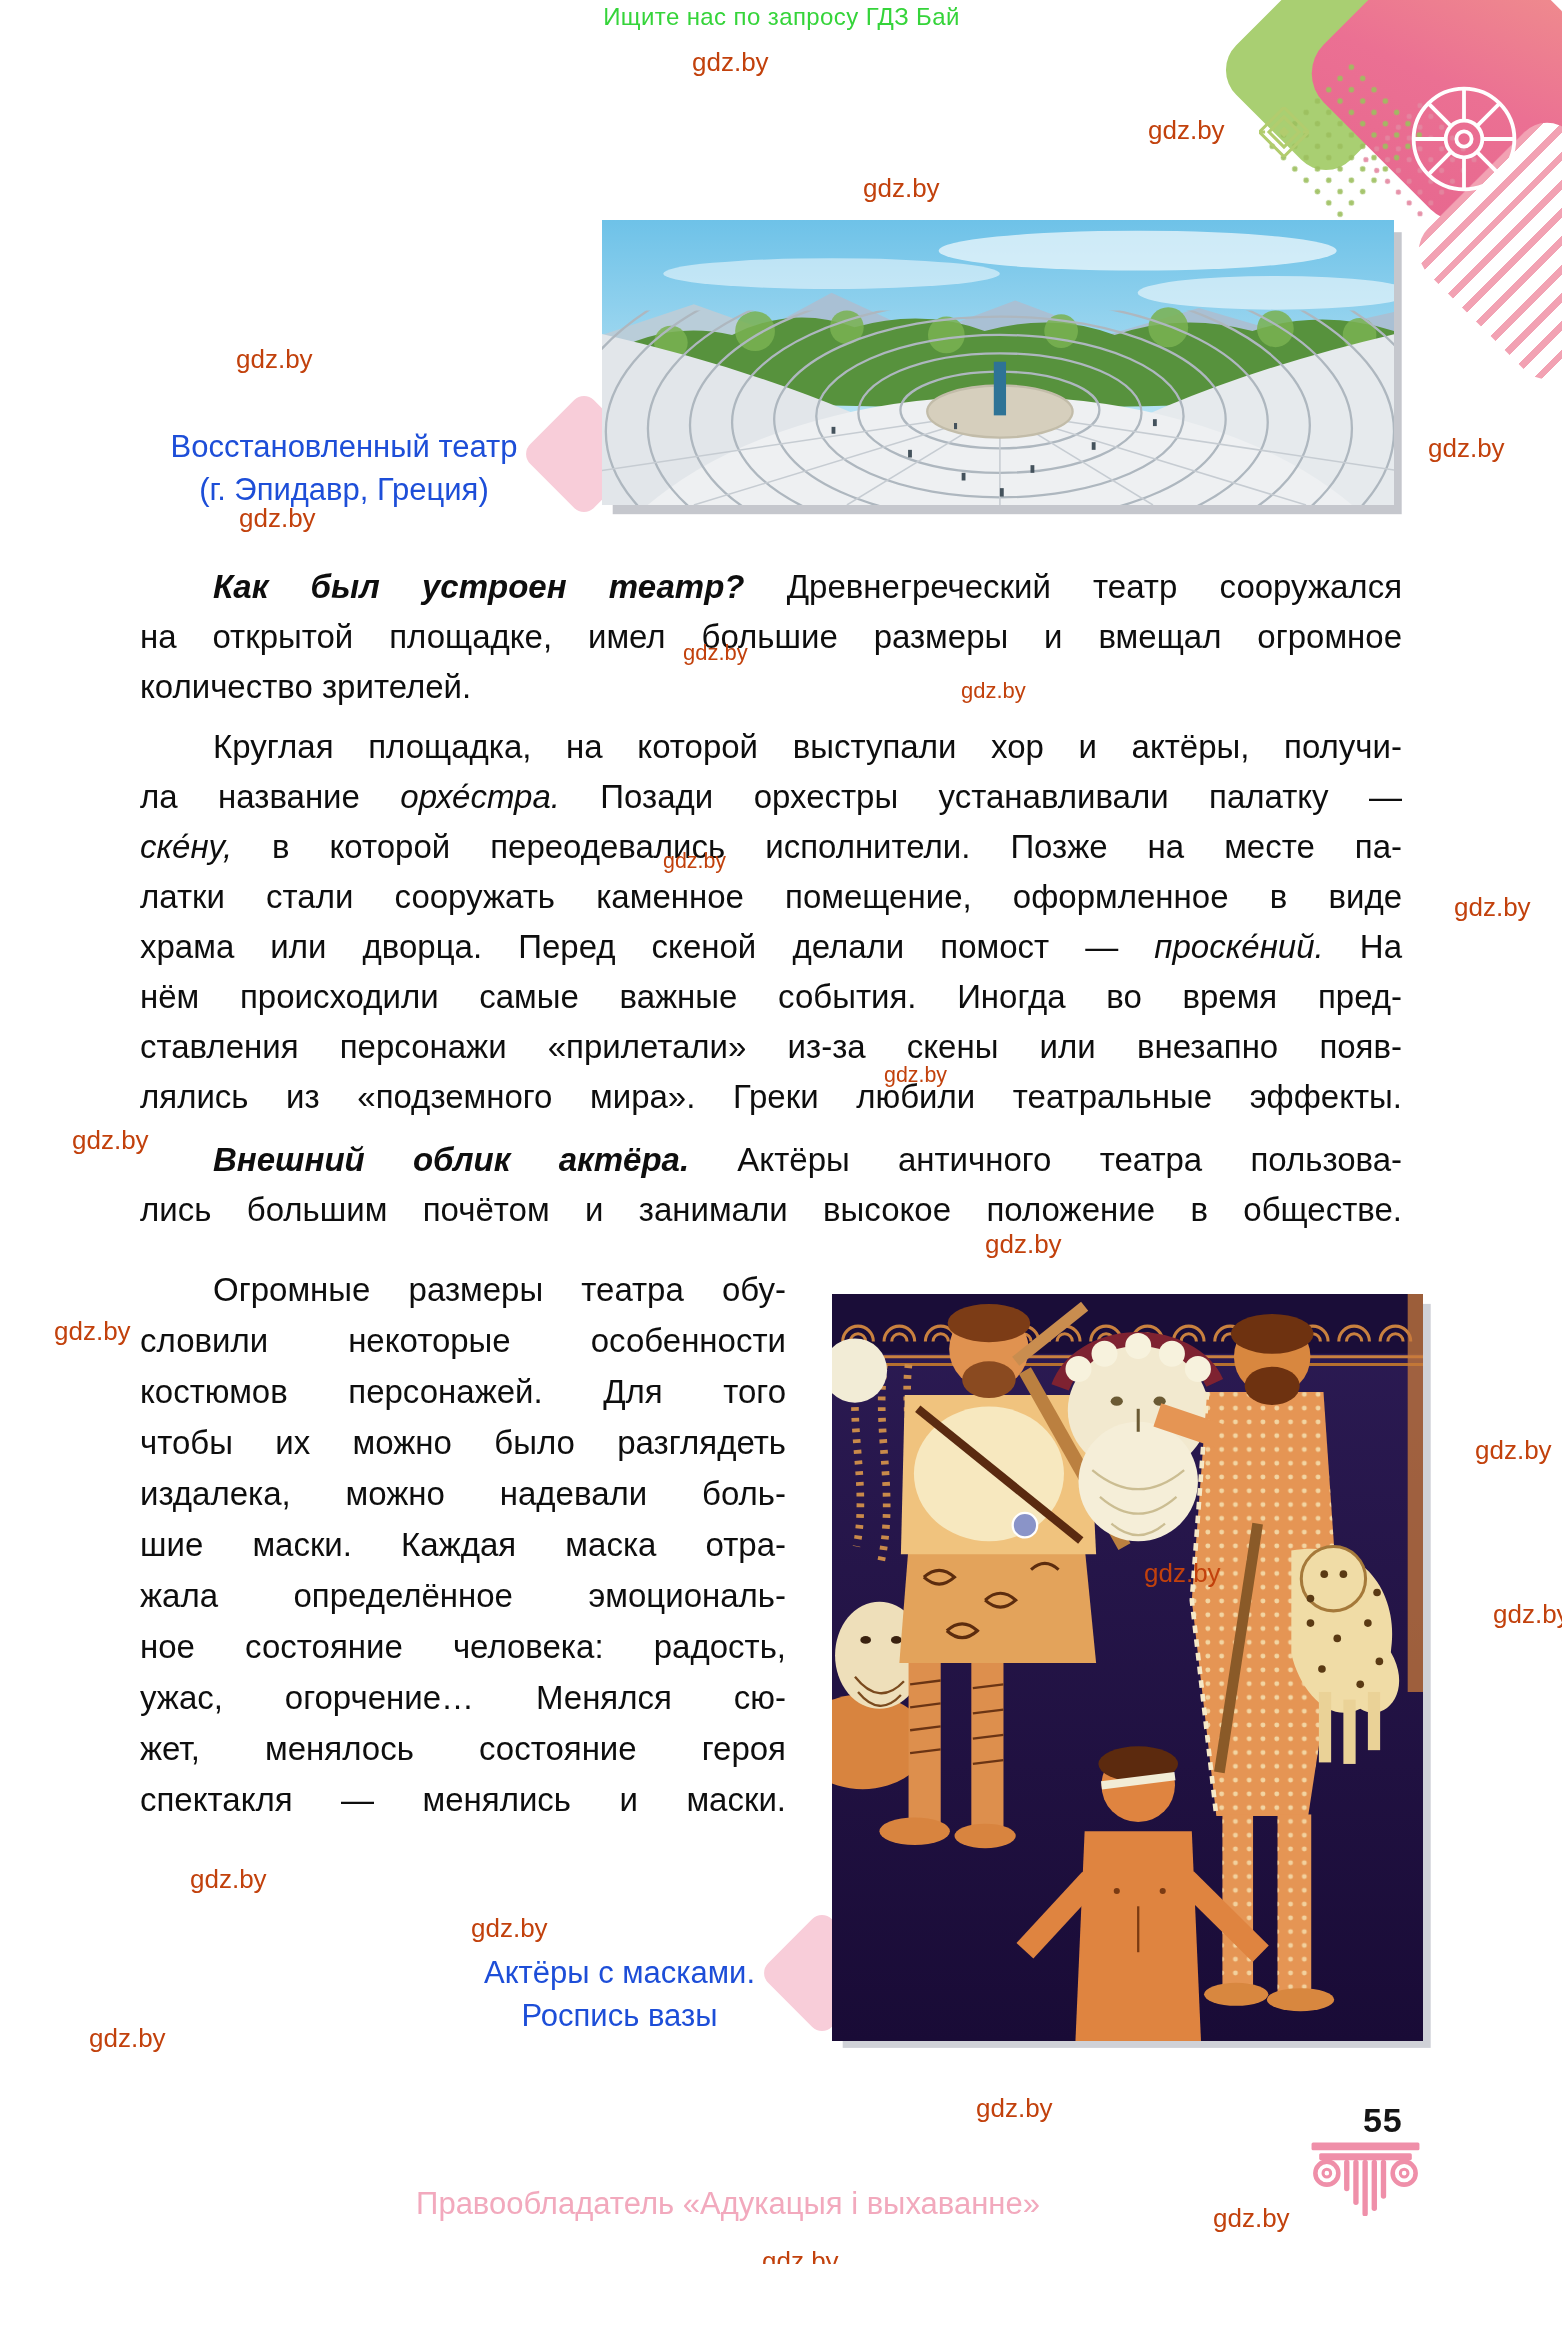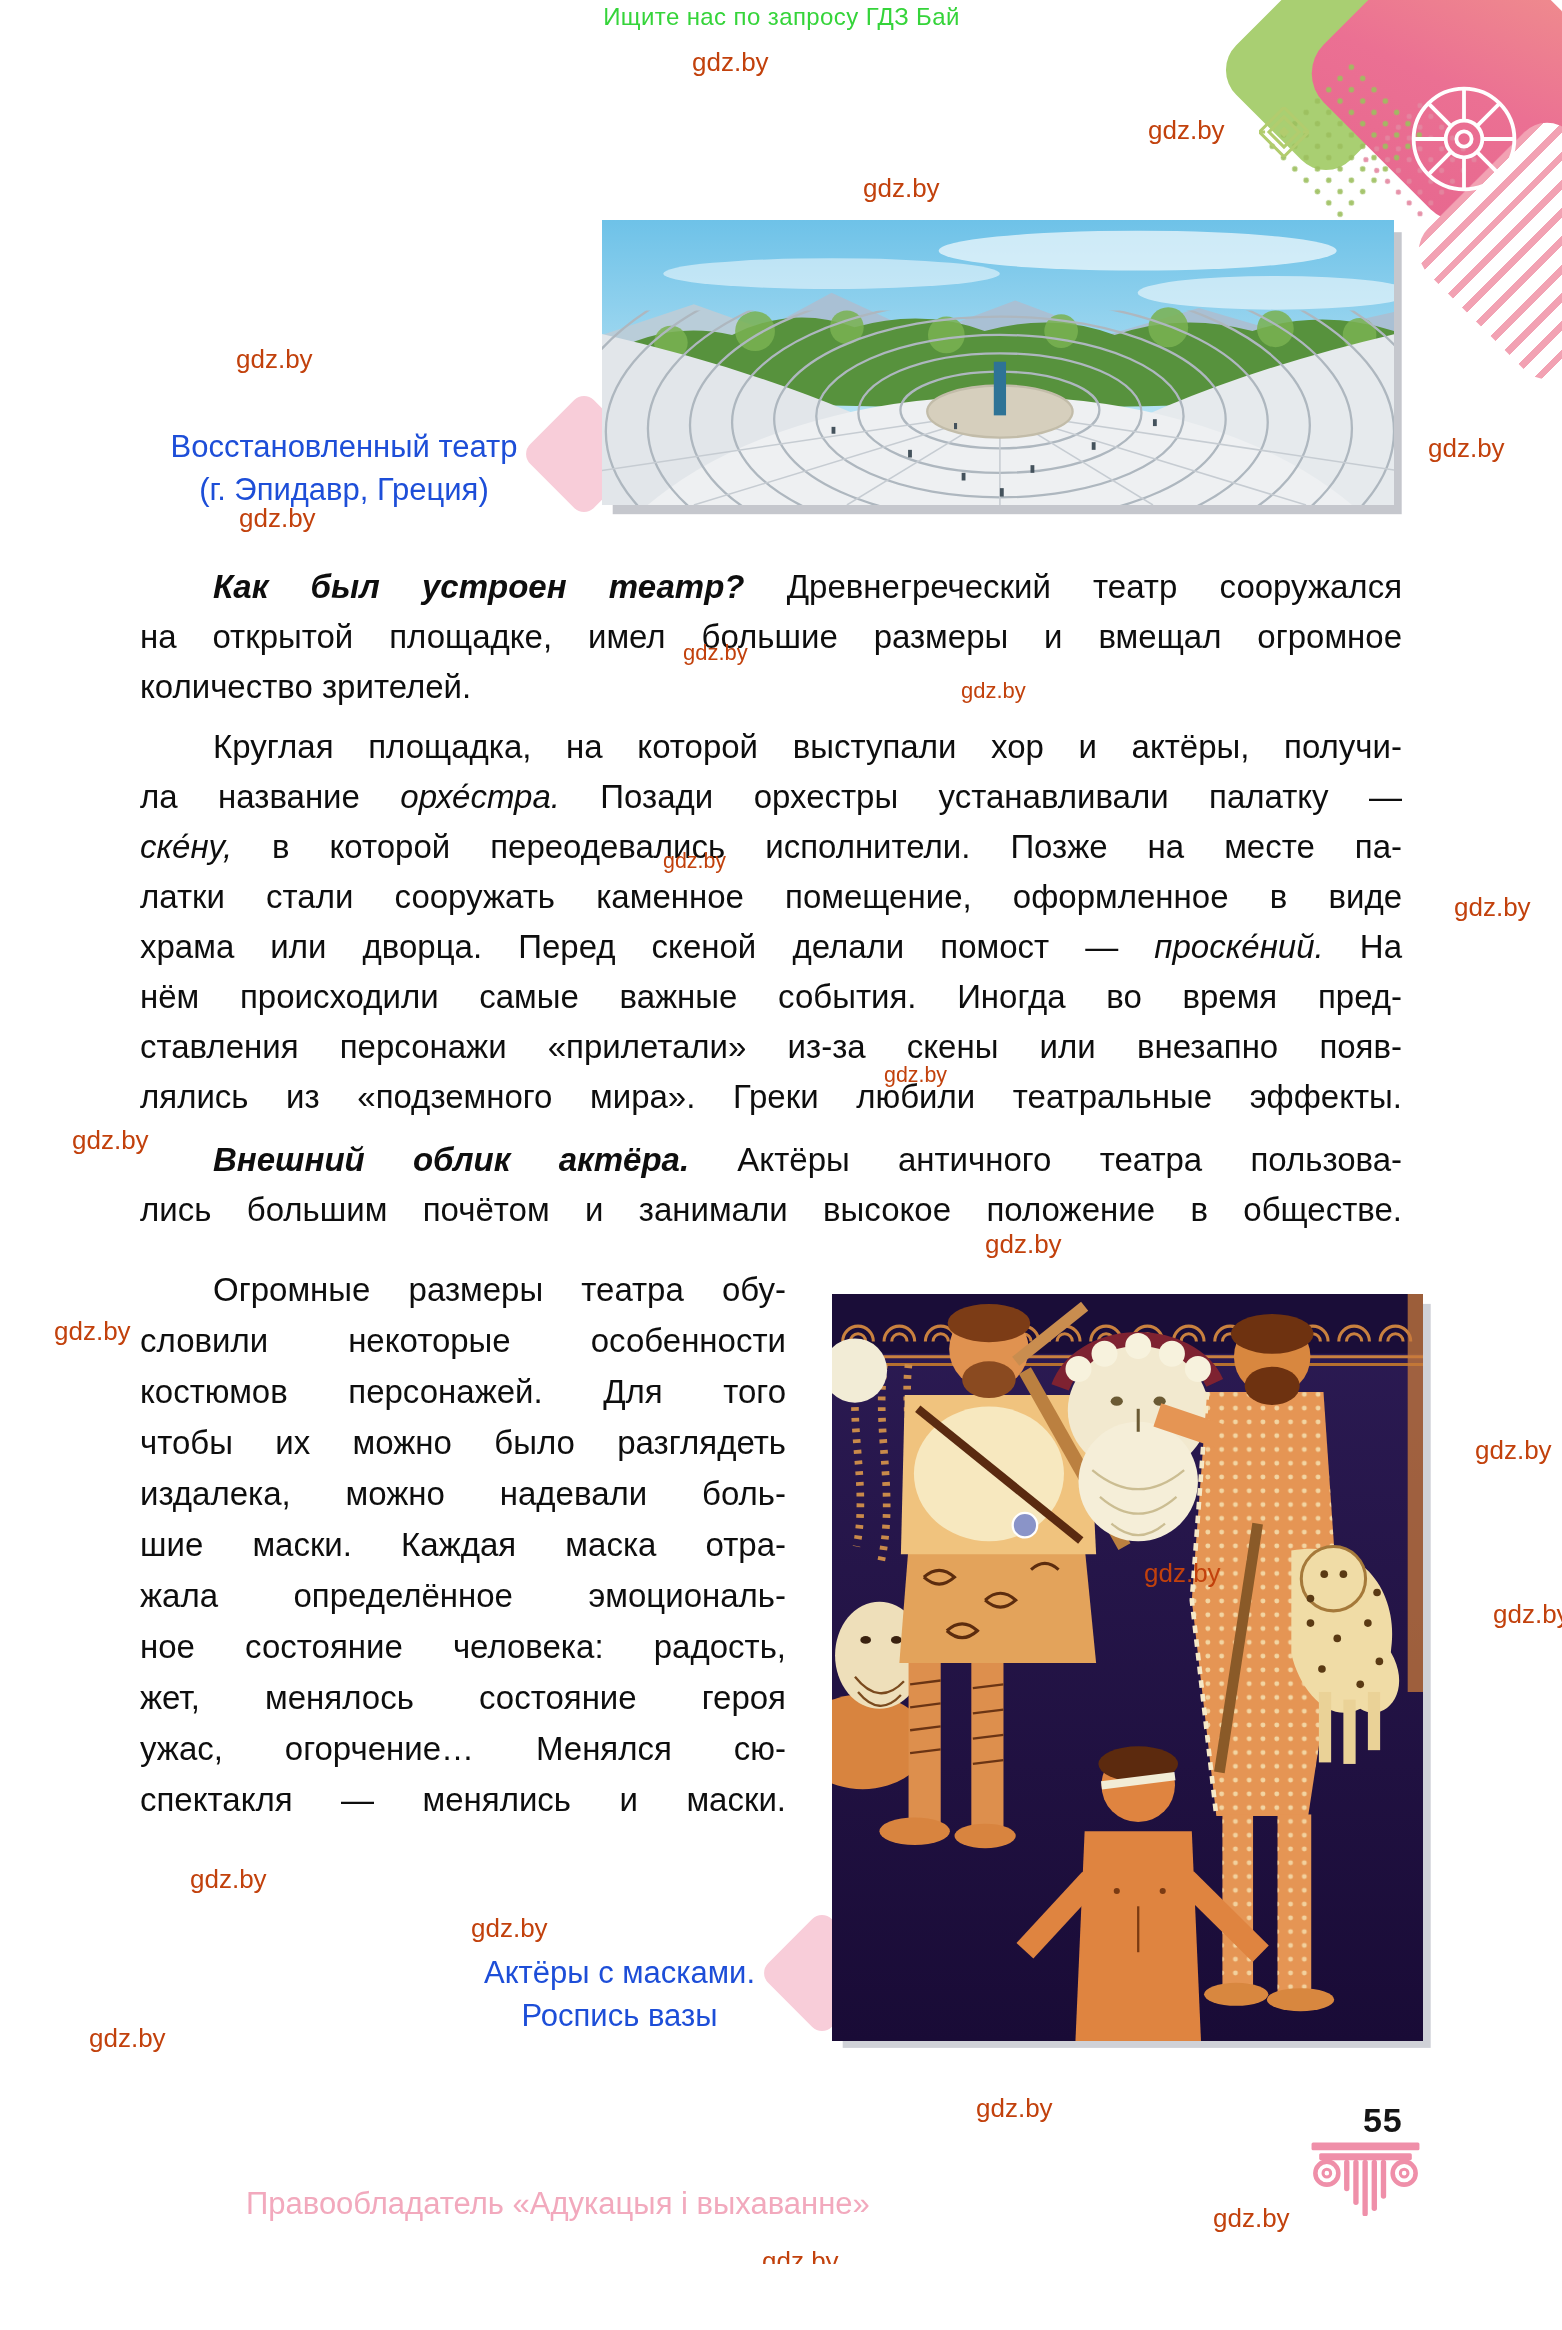--- a/index.html
+++ b/index.html
@@ -17,21 +17,21 @@
   #p4 .line{line-height:51px;}
   .sg-n{font-style:normal;}
   .sg-i{font-style:italic;}
   .sg-bi{font-style:italic;font-weight:bold;}
 
   .fig-caption{position:absolute;font-size:31px;line-height:43px;color:#1d4ed8;
                text-align:center;z-index:10;}
 
   .page-number{position:absolute;left:1363px;top:2101px;width:69px;text-align:left;
                font-size:34px;font-weight:700;letter-spacing:0.8px;color:#151515;z-index:10;}
-  .footer-pink{position:absolute;left:246px;top:2186px;width:964px;
+  .footer-pink{position:absolute;left:246px;top:2186px;width:964px;text-align:center;
                font-size:31px;color:#f2a9bd;z-index:10;}
   .footer-links{position:absolute;left:536px;top:2289px;width:490px;text-align:center;
                 font-size:27px;color:#1e43cf;z-index:10;cursor:pointer;}
 
   
   .photo{position:absolute;z-index:5;}
   .theater-photo{left:602px;top:220px;width:792px;height:285px;
                  box-shadow:9.2px 10.7px 0 -1.5px #c5c7cd;background:#dfe6ea;}
   .vase-photo{left:832px;top:1294px;width:591px;height:747px;
               box-shadow:9.2px 8.4px 0 -1.5px #cfd1d7;background:#22114a;}
@@ -198,22 +198,22 @@
     </div>
   <div class="para" id="p4" style="left:140px;top:1264px;width:646px;">
       <div class="line jl ind"><span class="sg-n">Огромные размеры театра обу-</span></div>
       <div class="line jl"><span class="sg-n">словили некоторые особенности</span></div>
       <div class="line jl"><span class="sg-n">костюмов персонажей. Для того</span></div>
       <div class="line jl"><span class="sg-n">чтобы их можно было разглядеть</span></div>
       <div class="line jl"><span class="sg-n">издалека, можно надевали боль-</span></div>
       <div class="line jl"><span class="sg-n">шие маски. Каждая маска отра-</span></div>
       <div class="line jl"><span class="sg-n">жала определённое эмоциональ-</span></div>
       <div class="line jl"><span class="sg-n">ное состояние человека: радость,</span></div>
+      <div class="line jl"><span class="sg-n">ужас, огорчение… Менялся сю-</span></div>
       <div class="line jl"><span class="sg-n">жет, менялось состояние героя</span></div>
-      <div class="line jl"><span class="sg-n">ужас, огорчение… Менялся сю-</span></div>
       <div class="line jl"><span class="sg-n">спектакля — менялись и маски.</span></div>
     </div>
 
   <div class="pink-arrow arrow-vase"></div>
   <div class="photo vase-photo">
     <svg viewBox="0 0 772 976" preserveAspectRatio="none">
       <defs>
         <linearGradient id="vg" x1="0" y1="0" x2="0" y2="1">
           <stop offset="0" stop-color="#2c1b54"></stop>
             <stop offset="1" stop-color="#190b36"></stop>

